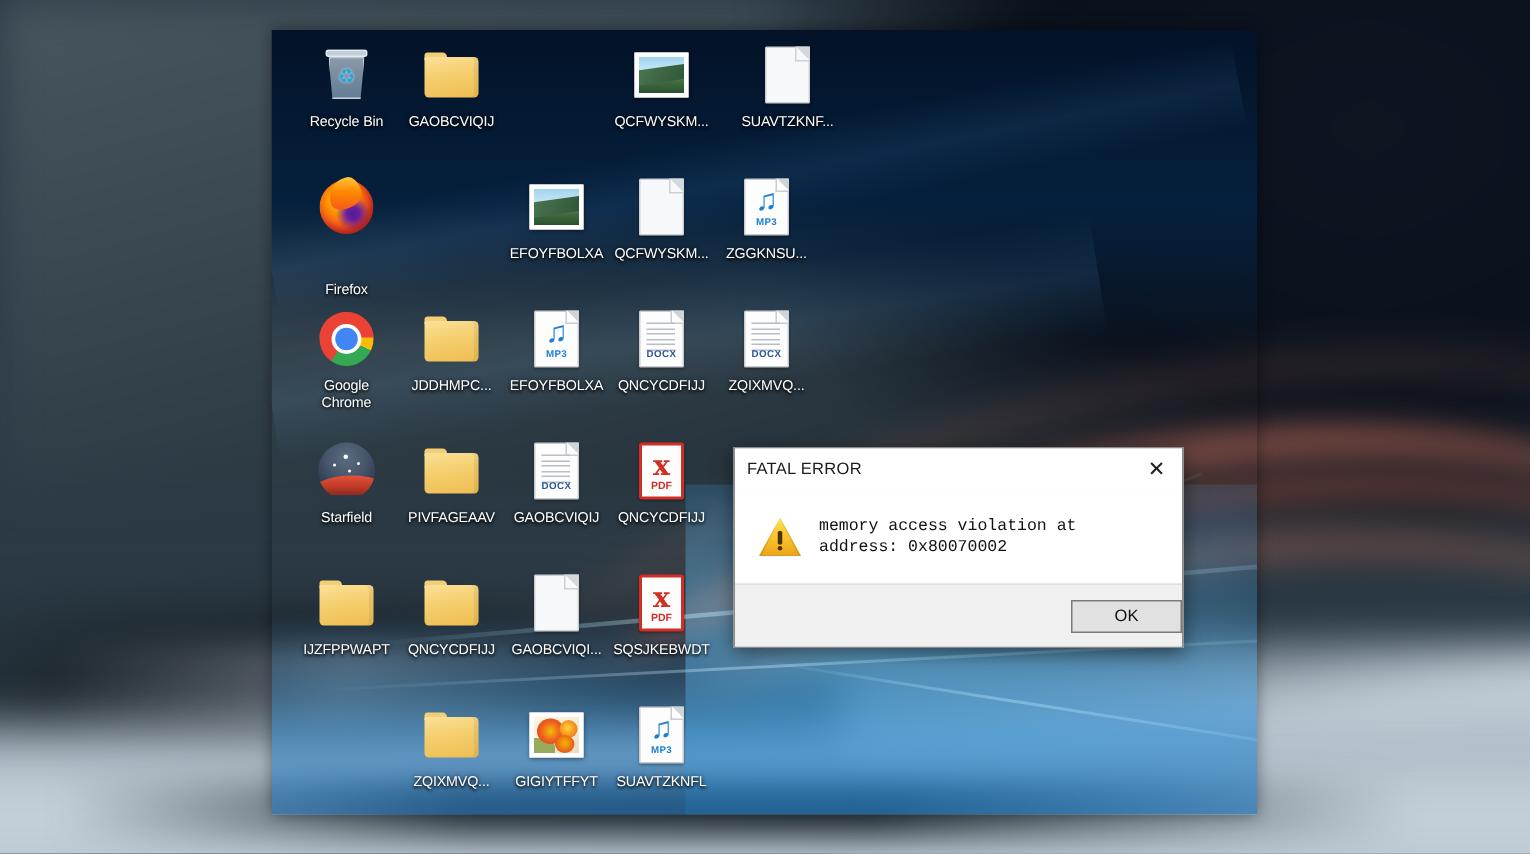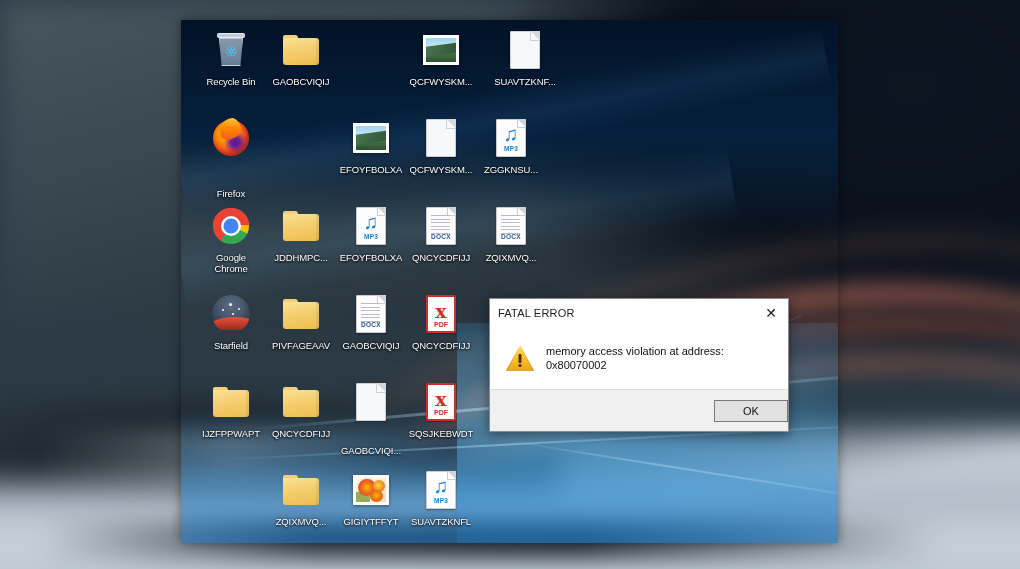--- a/index.html
+++ b/index.html
@@ -392,20 +392,21 @@
     margin-left: auto; width: 34px; height: 28px;
     display: flex; align-items: center; justify-content: center;
     font-size: 14px; color: #1c1c1c; cursor: pointer;
     font-family: "DejaVu Sans", sans-serif;
   }
   #dlg-body {
     flex: 1 1 auto; background: #fff;
     display: flex; align-items: center;
     padding: 0 14px 0 16px;
     gap: 12px;
+    font-family: Liberation Mono, monospace;
   }
   #dlg-warn-icon {
     width: 28px; height: 26px; position: relative; flex: 0 0 auto;
   }
   #dlg-warn-icon .tri {
     position: absolute; inset: 0;
     background: linear-gradient(180deg, #ffe14d 0%, #fbc02d 55%, #e8a317 100%);
     clip-path: polygon(50% 2%, 100% 98%, 0 98%);
   }
   #dlg-warn-icon .tri-edge {
@@ -676,21 +677,21 @@
         </div>
         <div class="icon" style="left: 84px;">
           <div class="icon-art">
             <div class="art-folder">
               <div class="tab"></div>
               <div class="body"></div>
             </div>
           </div>
           <div class="icon-label">QNCYCDFIJJ</div>
         </div>
-        <div class="icon" style="left: 154px; gap: 17px;">
+        <div class="icon" style="left: 154px;">
           <div class="icon-art">
             <div class="art-blank">
               <div class="corner"></div>
             </div>
           </div>
           <div class="icon-label">GAOBCVIQI...</div>
         </div>
         <div class="icon" style="left: 224px;">
           <div class="icon-art">
             <div class="art-pdf">

